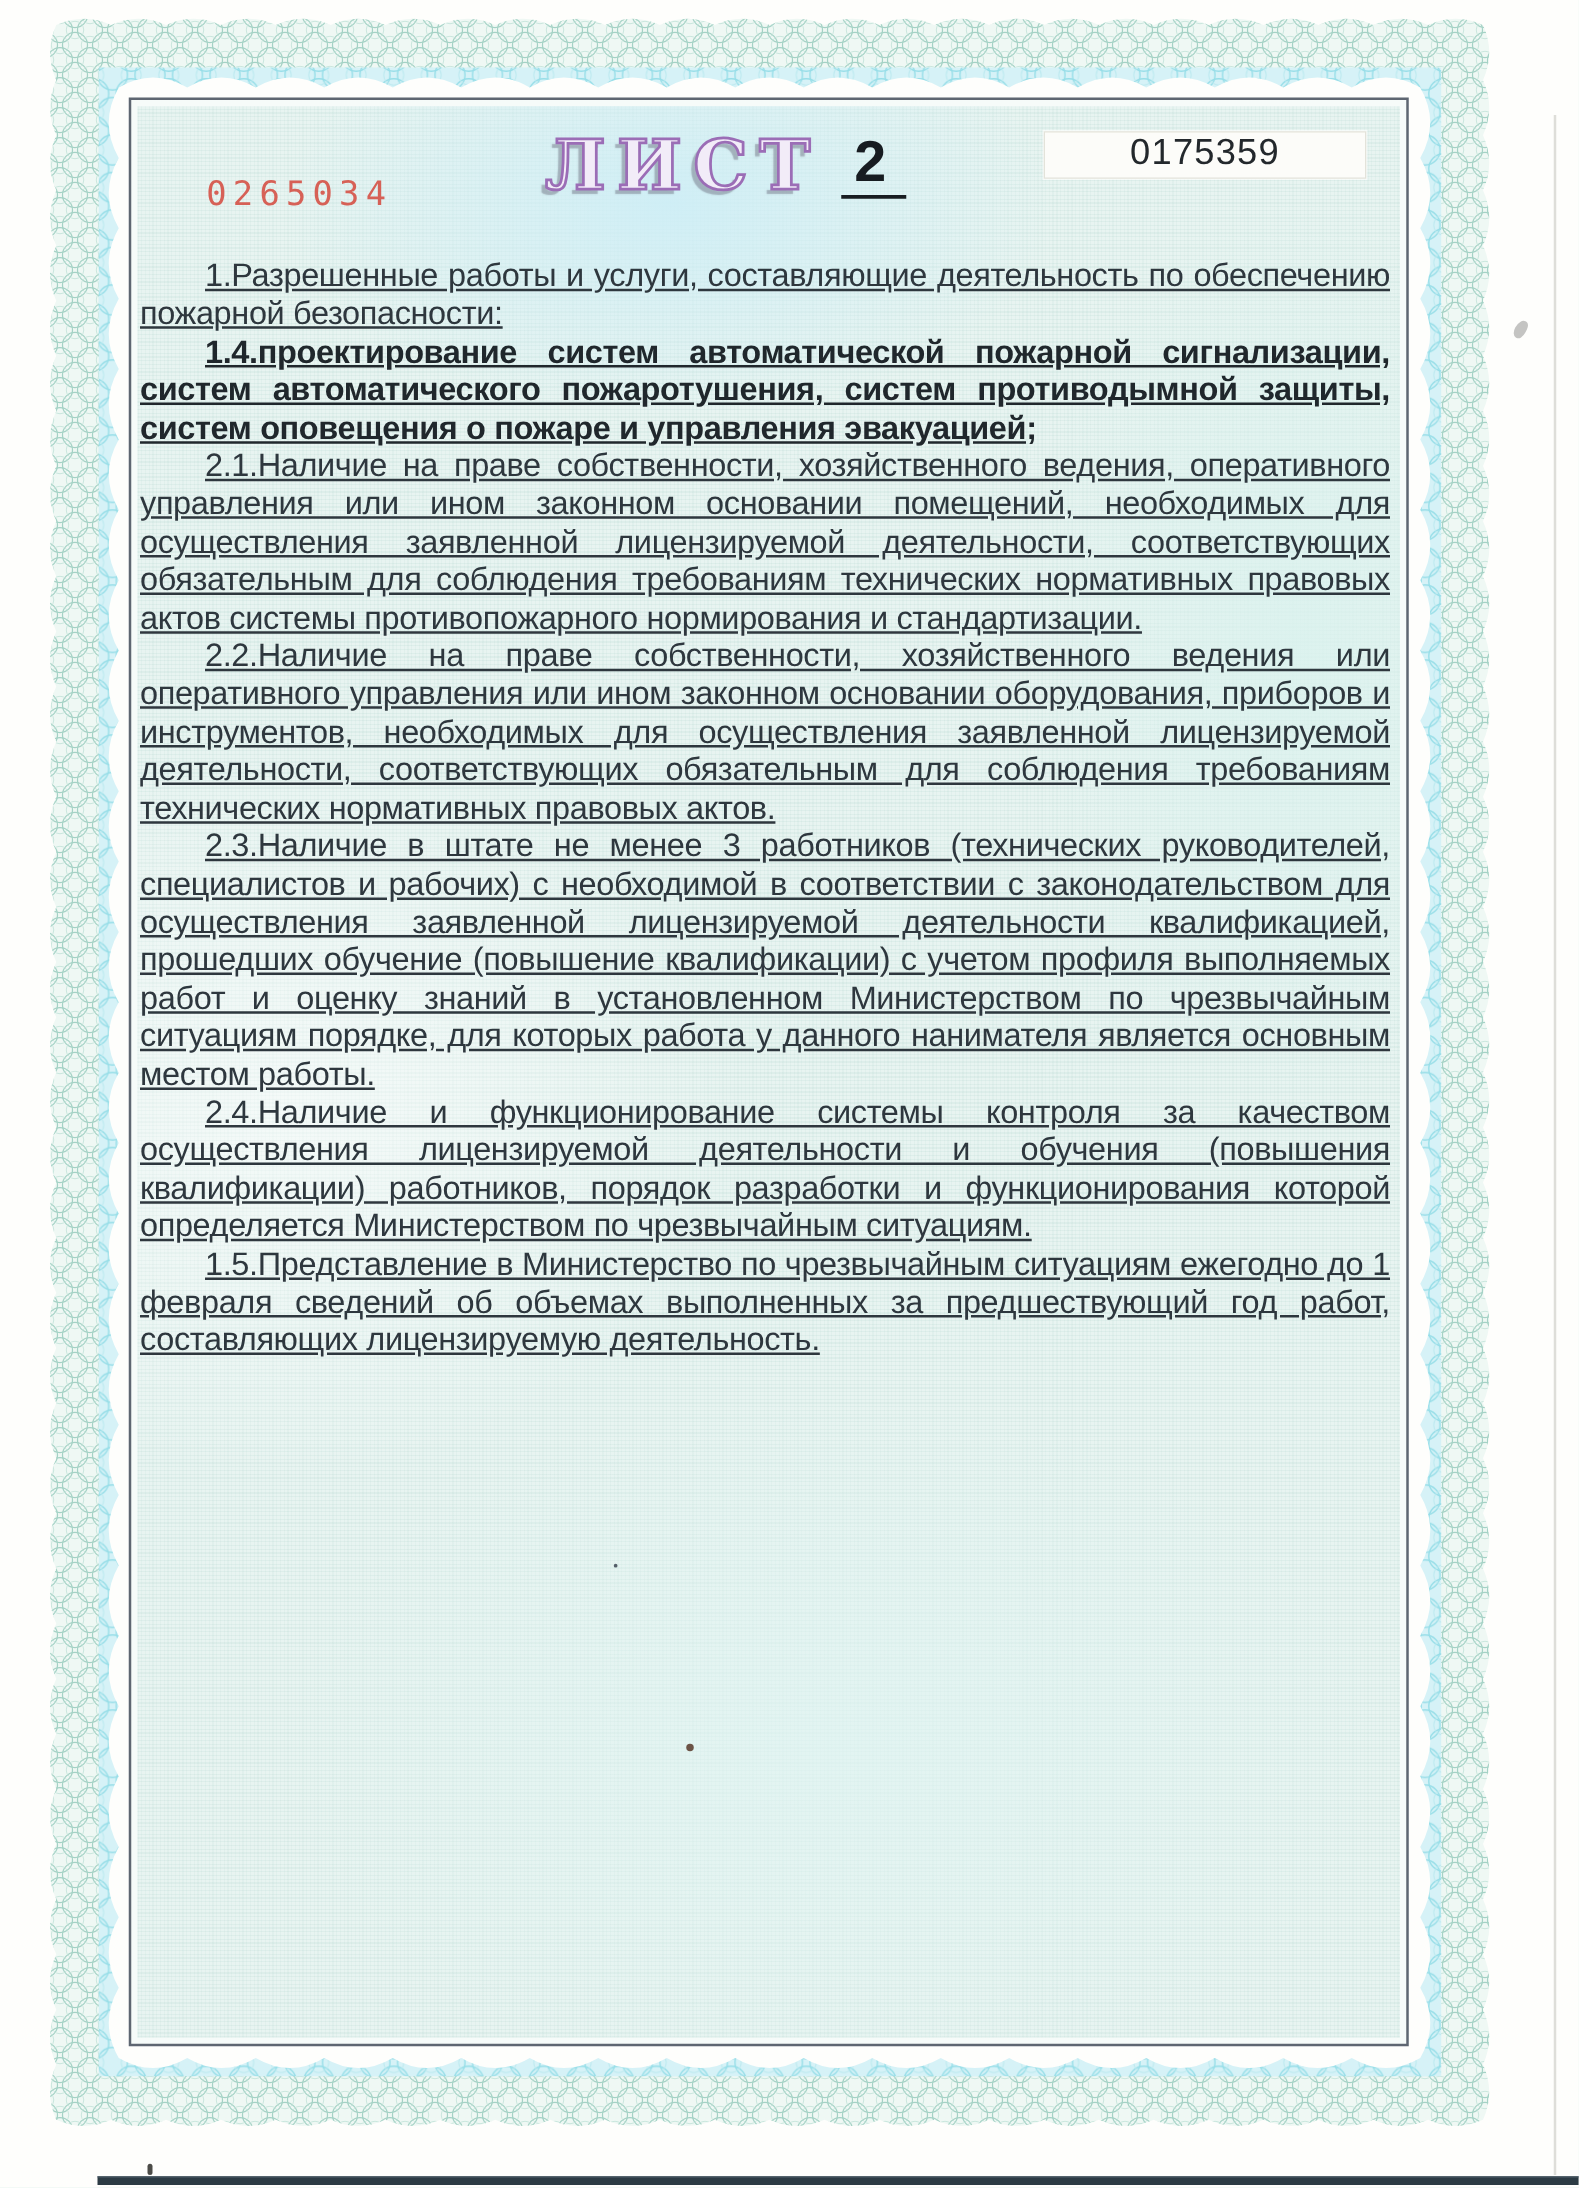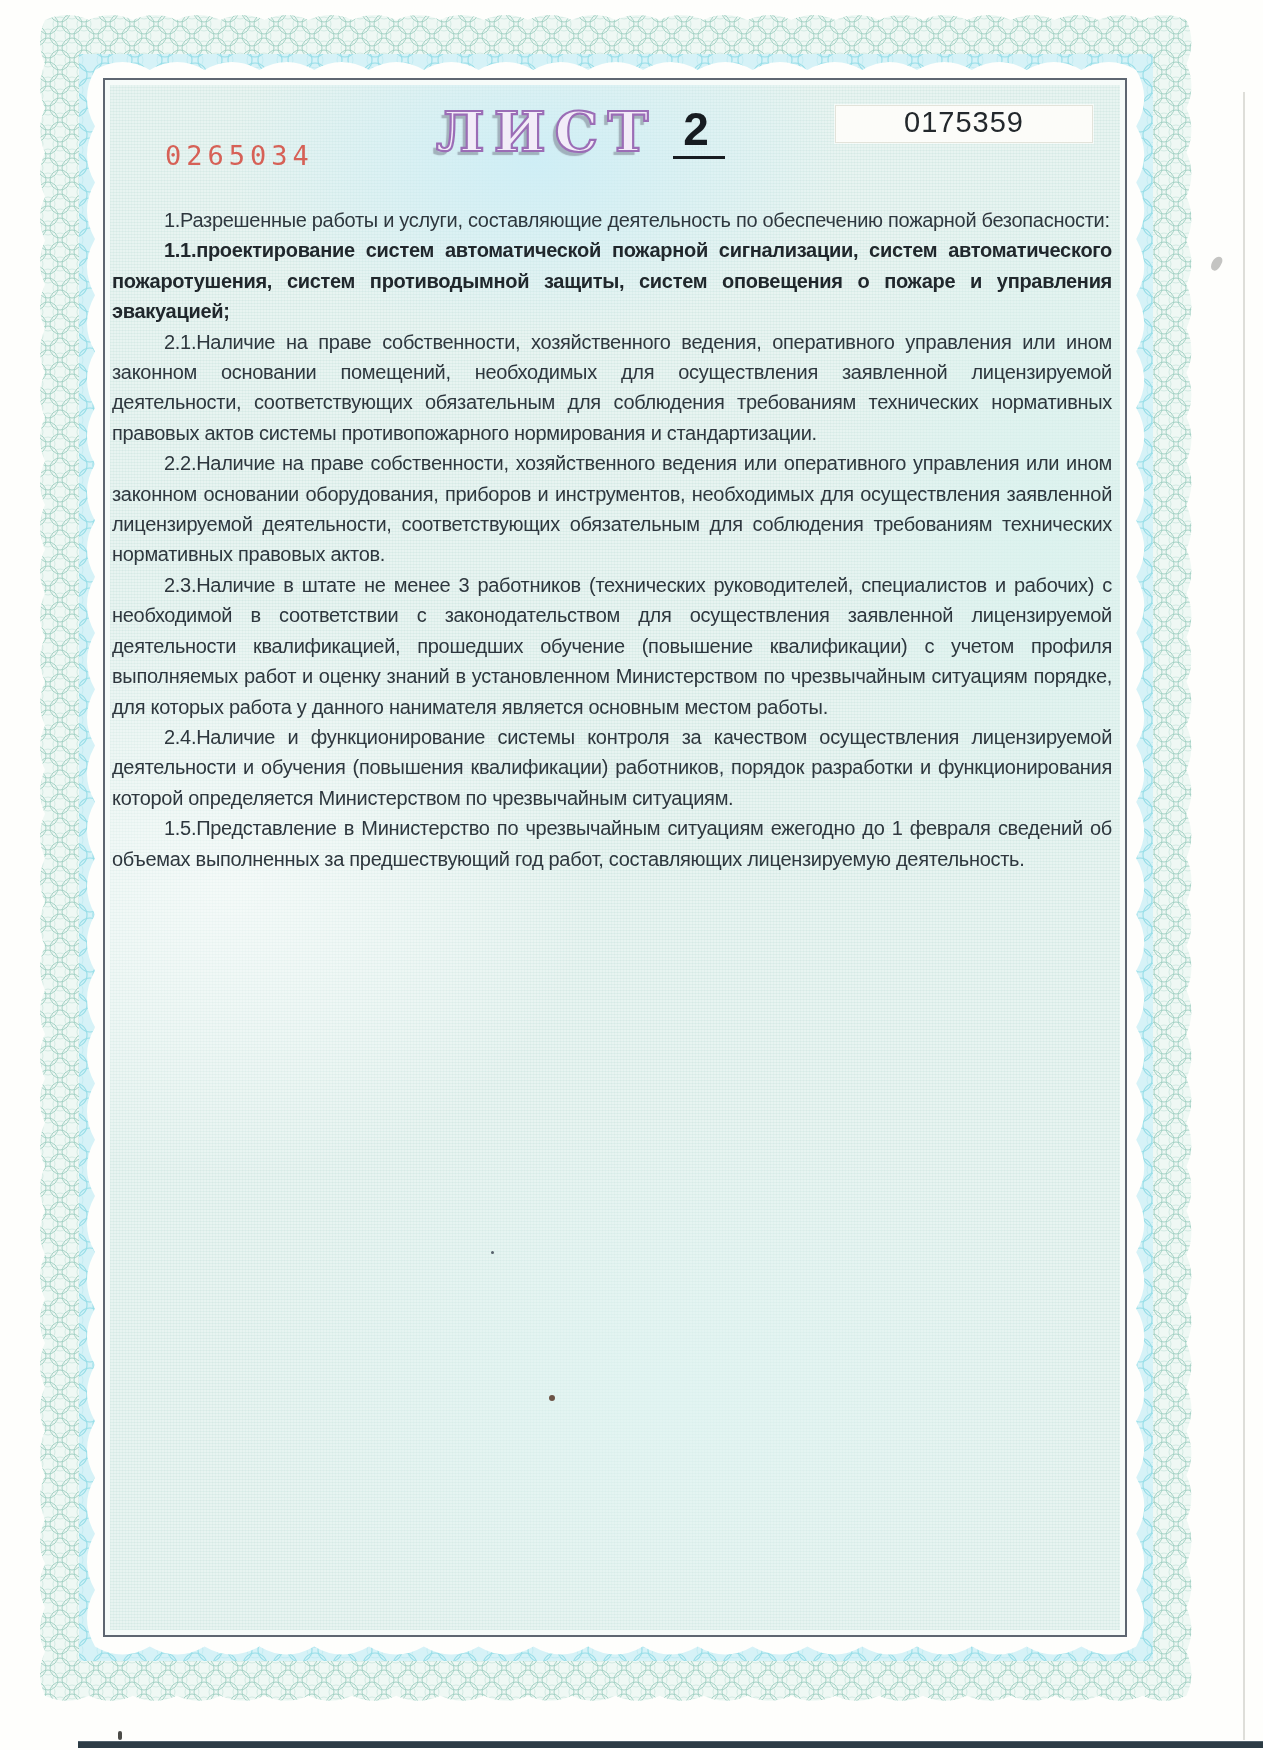--- a/index.html
+++ b/index.html
@@ -77,24 +77,25 @@
     border-bottom:2px solid #444e57;
     padding:0 34px 1px 8px;margin-left:4px;
     letter-spacing:1px;color:#323d45;
   }
   
   .textblock{
     position:absolute;left:0;top:0;width:100%;
     padding:120px 8px 0 2px;
   }
   .textblock p{
-    font-size:20px;line-height:30.4px;letter-spacing:-0.3px;
+    font-size:26px;line-height:30.4px;letter-spacing:-0.3px;
     color:var(--text_dark);
     text-align:justify;text-align-last:left;
     text-indent:52px;
+    text-decoration:underline;
   }
   .textblock p.bold{font-weight:bold;color:#20272c;}
   .textblock p.gap{margin-top:46px;}
   
   .crease{position:absolute;left:1243px;top:92px;width:2px;height:1648px;
     background:rgba(176,176,166,.40);z-index:1;}
   .scan-edge{position:absolute;left:78px;right:0;top:1741px;height:7px;
     background:#2c3b44;border-top:1px solid #51616b;z-index:3;}
   .speck{position:absolute;z-index:4;border-radius:50%;}
   .speck.s1{left:549px;top:1395px;width:6px;height:6px;background:#6b5346;}
@@ -159,21 +160,21 @@
       <span class="sheet-word">ЛИСТ</span><span class="sheet-num">2</span>
     </div>
 
     <div class="form-box">
       <span>0175359</span>
     </div>
 
 
     <div class="textblock">
       <p>1.Разрешенные работы и услуги, составляющие деятельность по обеспечению пожарной безопасности:</p>
-      <p class="bold">1.1.проектирование систем автоматической пожарной сигнализации, систем автоматического пожаротушения, систем противодымной защиты, систем оповещения о пожаре и управления эвакуацией;</p>
+      <p class="bold">1.4.проектирование систем автоматической пожарной сигнализации, систем автоматического пожаротушения, систем противодымной защиты, систем оповещения о пожаре и управления эвакуацией;</p>
       <p>2.1.Наличие на праве собственности, хозяйственного ведения, оперативного управления или ином законном основании помещений, необходимых для осуществления заявленной лицензируемой деятельности, соответствующих обязательным для соблюдения требованиям технических нормативных правовых актов системы противопожарного нормирования и стандартизации.</p>
       <p>2.2.Наличие на праве собственности, хозяйственного ведения или оперативного управления или ином законном основании оборудования, приборов и инструментов, необходимых для осуществления заявленной лицензируемой деятельности, соответствующих обязательным для соблюдения требованиям технических нормативных правовых актов.</p>
       <p>2.3.Наличие в штате не менее 3 работников (технических руководителей, специалистов и рабочих) с необходимой в соответствии с законодательством для осуществления заявленной лицензируемой деятельности квалификацией, прошедших обучение (повышение квалификации) с учетом профиля выполняемых работ и оценку знаний в установленном Министерством по чрезвычайным ситуациям порядке, для которых работа у данного нанимателя является основным местом работы.</p>
       <p>2.4.Наличие и функционирование системы контроля за качеством осуществления лицензируемой деятельности и обучения (повышения квалификации) работников, порядок разработки и функционирования которой определяется Министерством по чрезвычайным ситуациям.</p>
       <p>1.5.Представление в Министерство по чрезвычайным ситуациям ежегодно до 1 февраля сведений об объемах выполненных за предшествующий год работ, составляющих лицензируемую деятельность.</p>
     </div>
 
   </div>
 </div>
 

